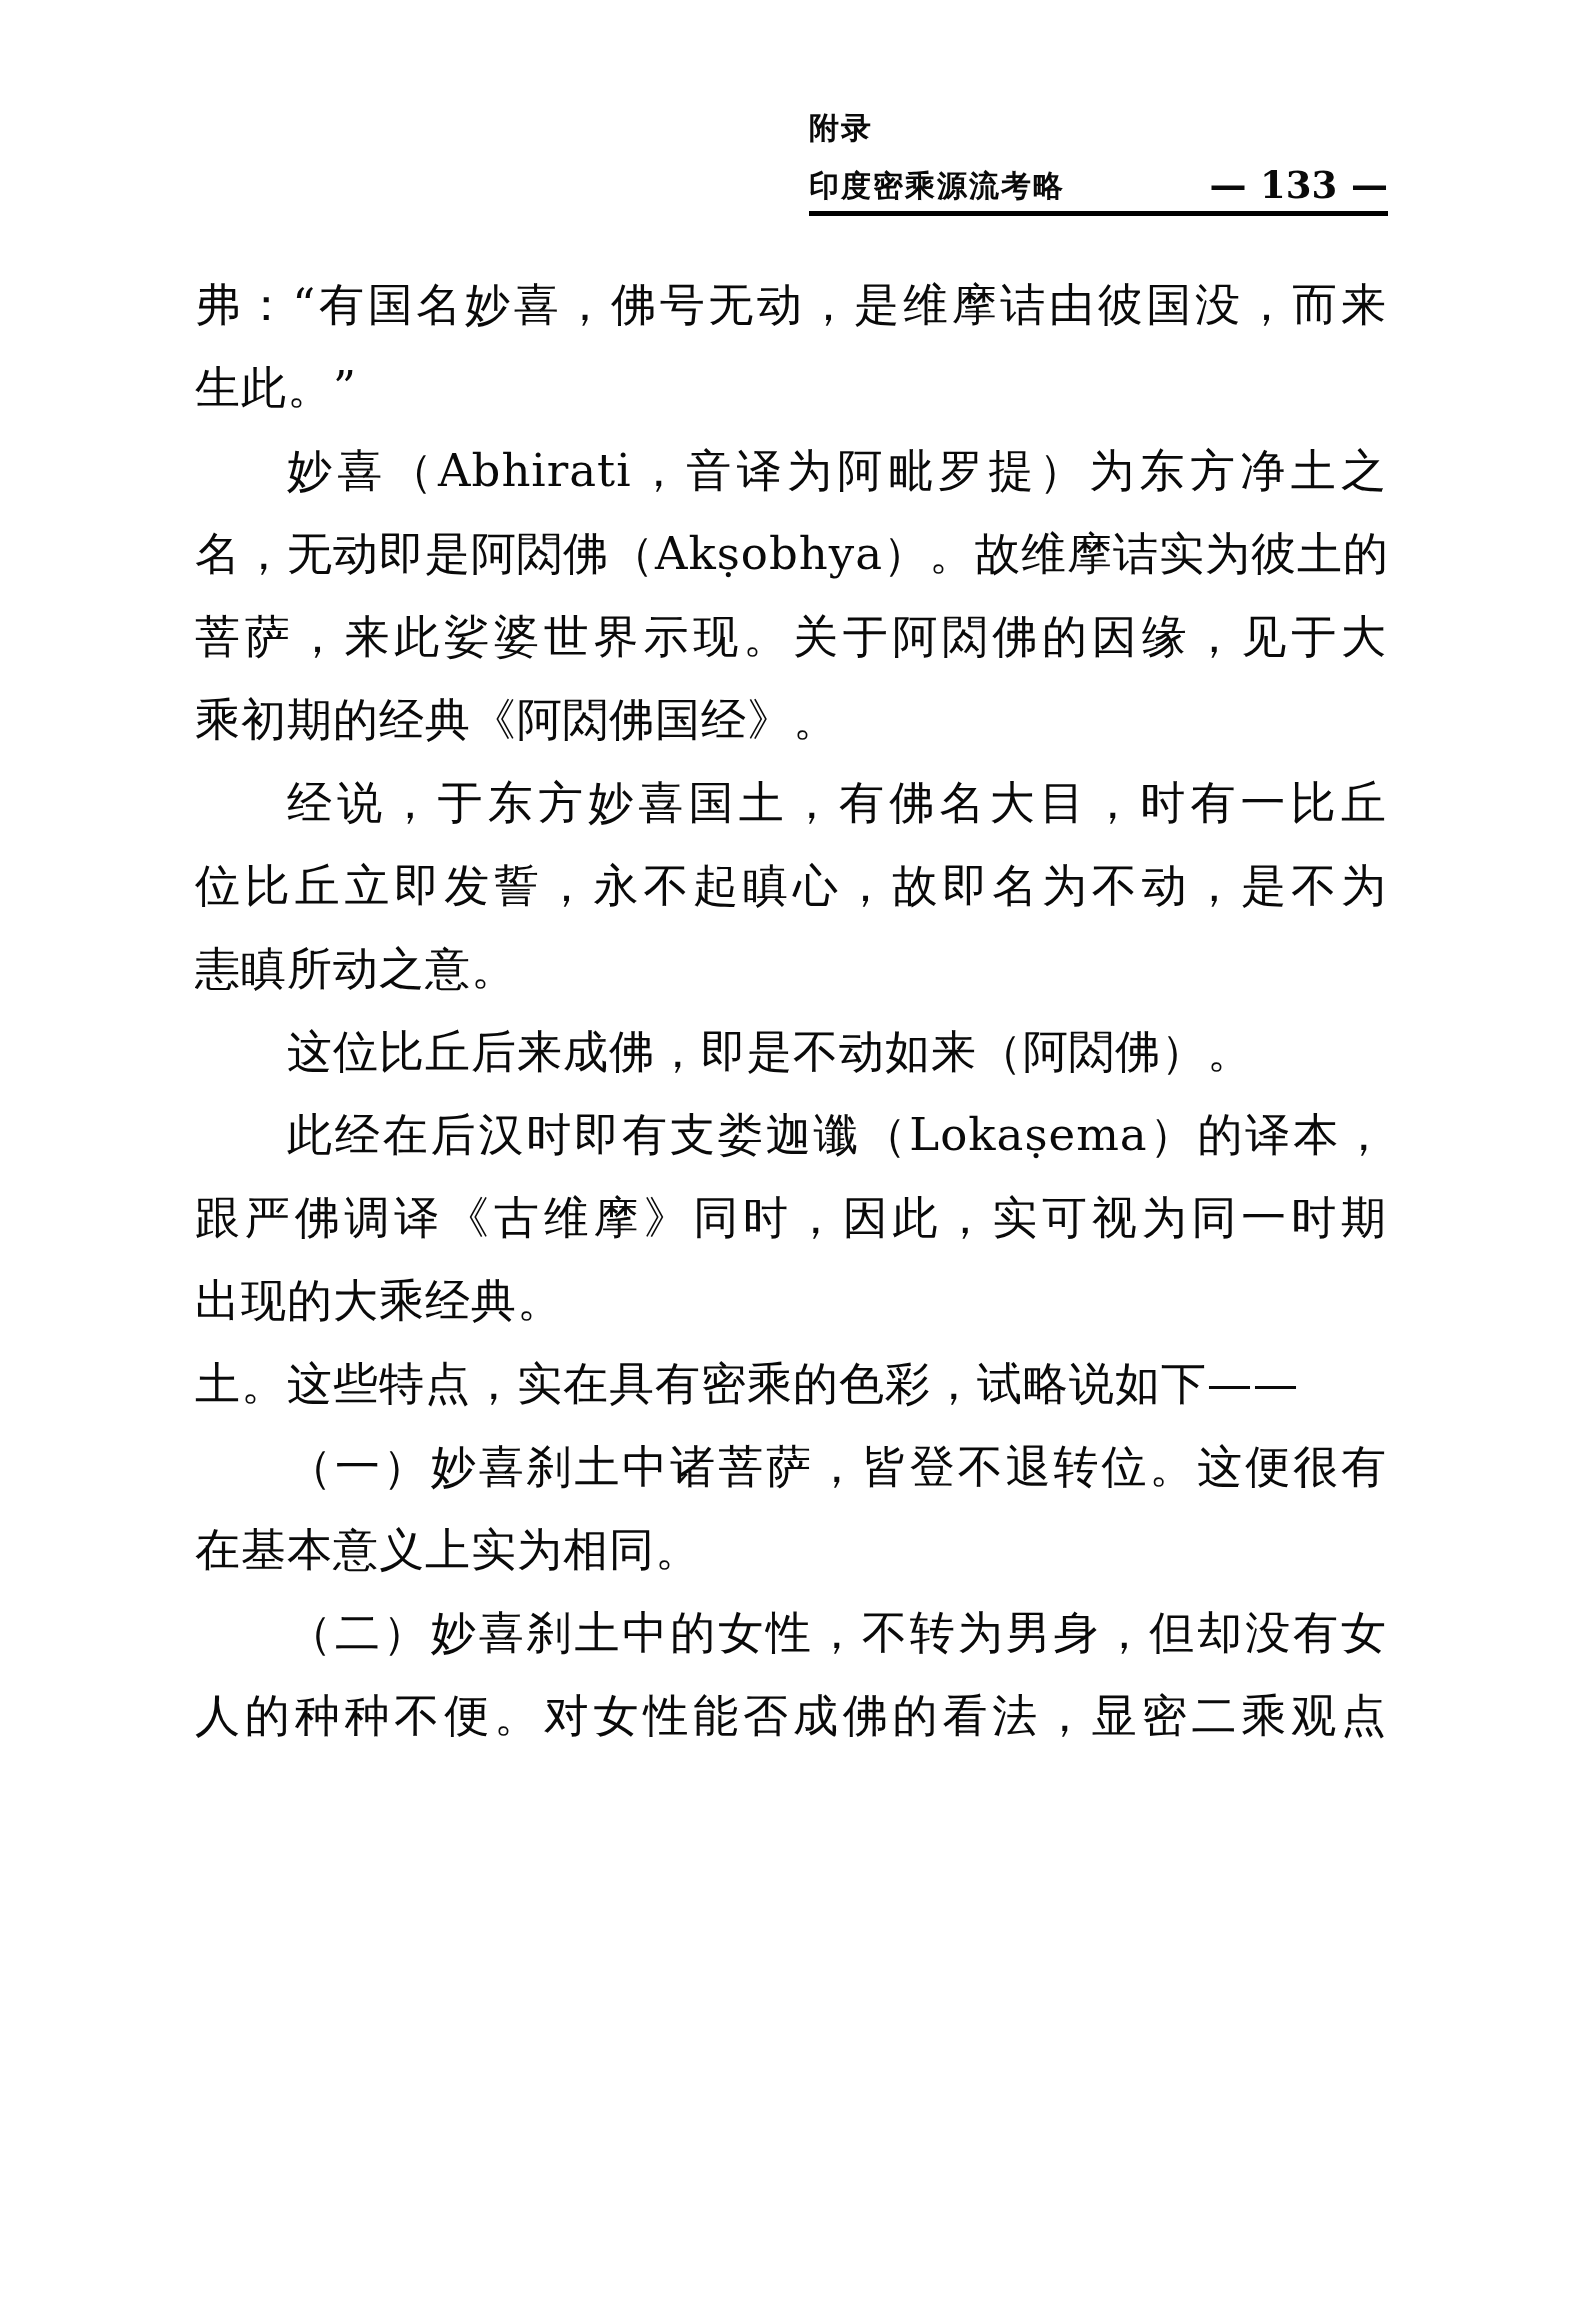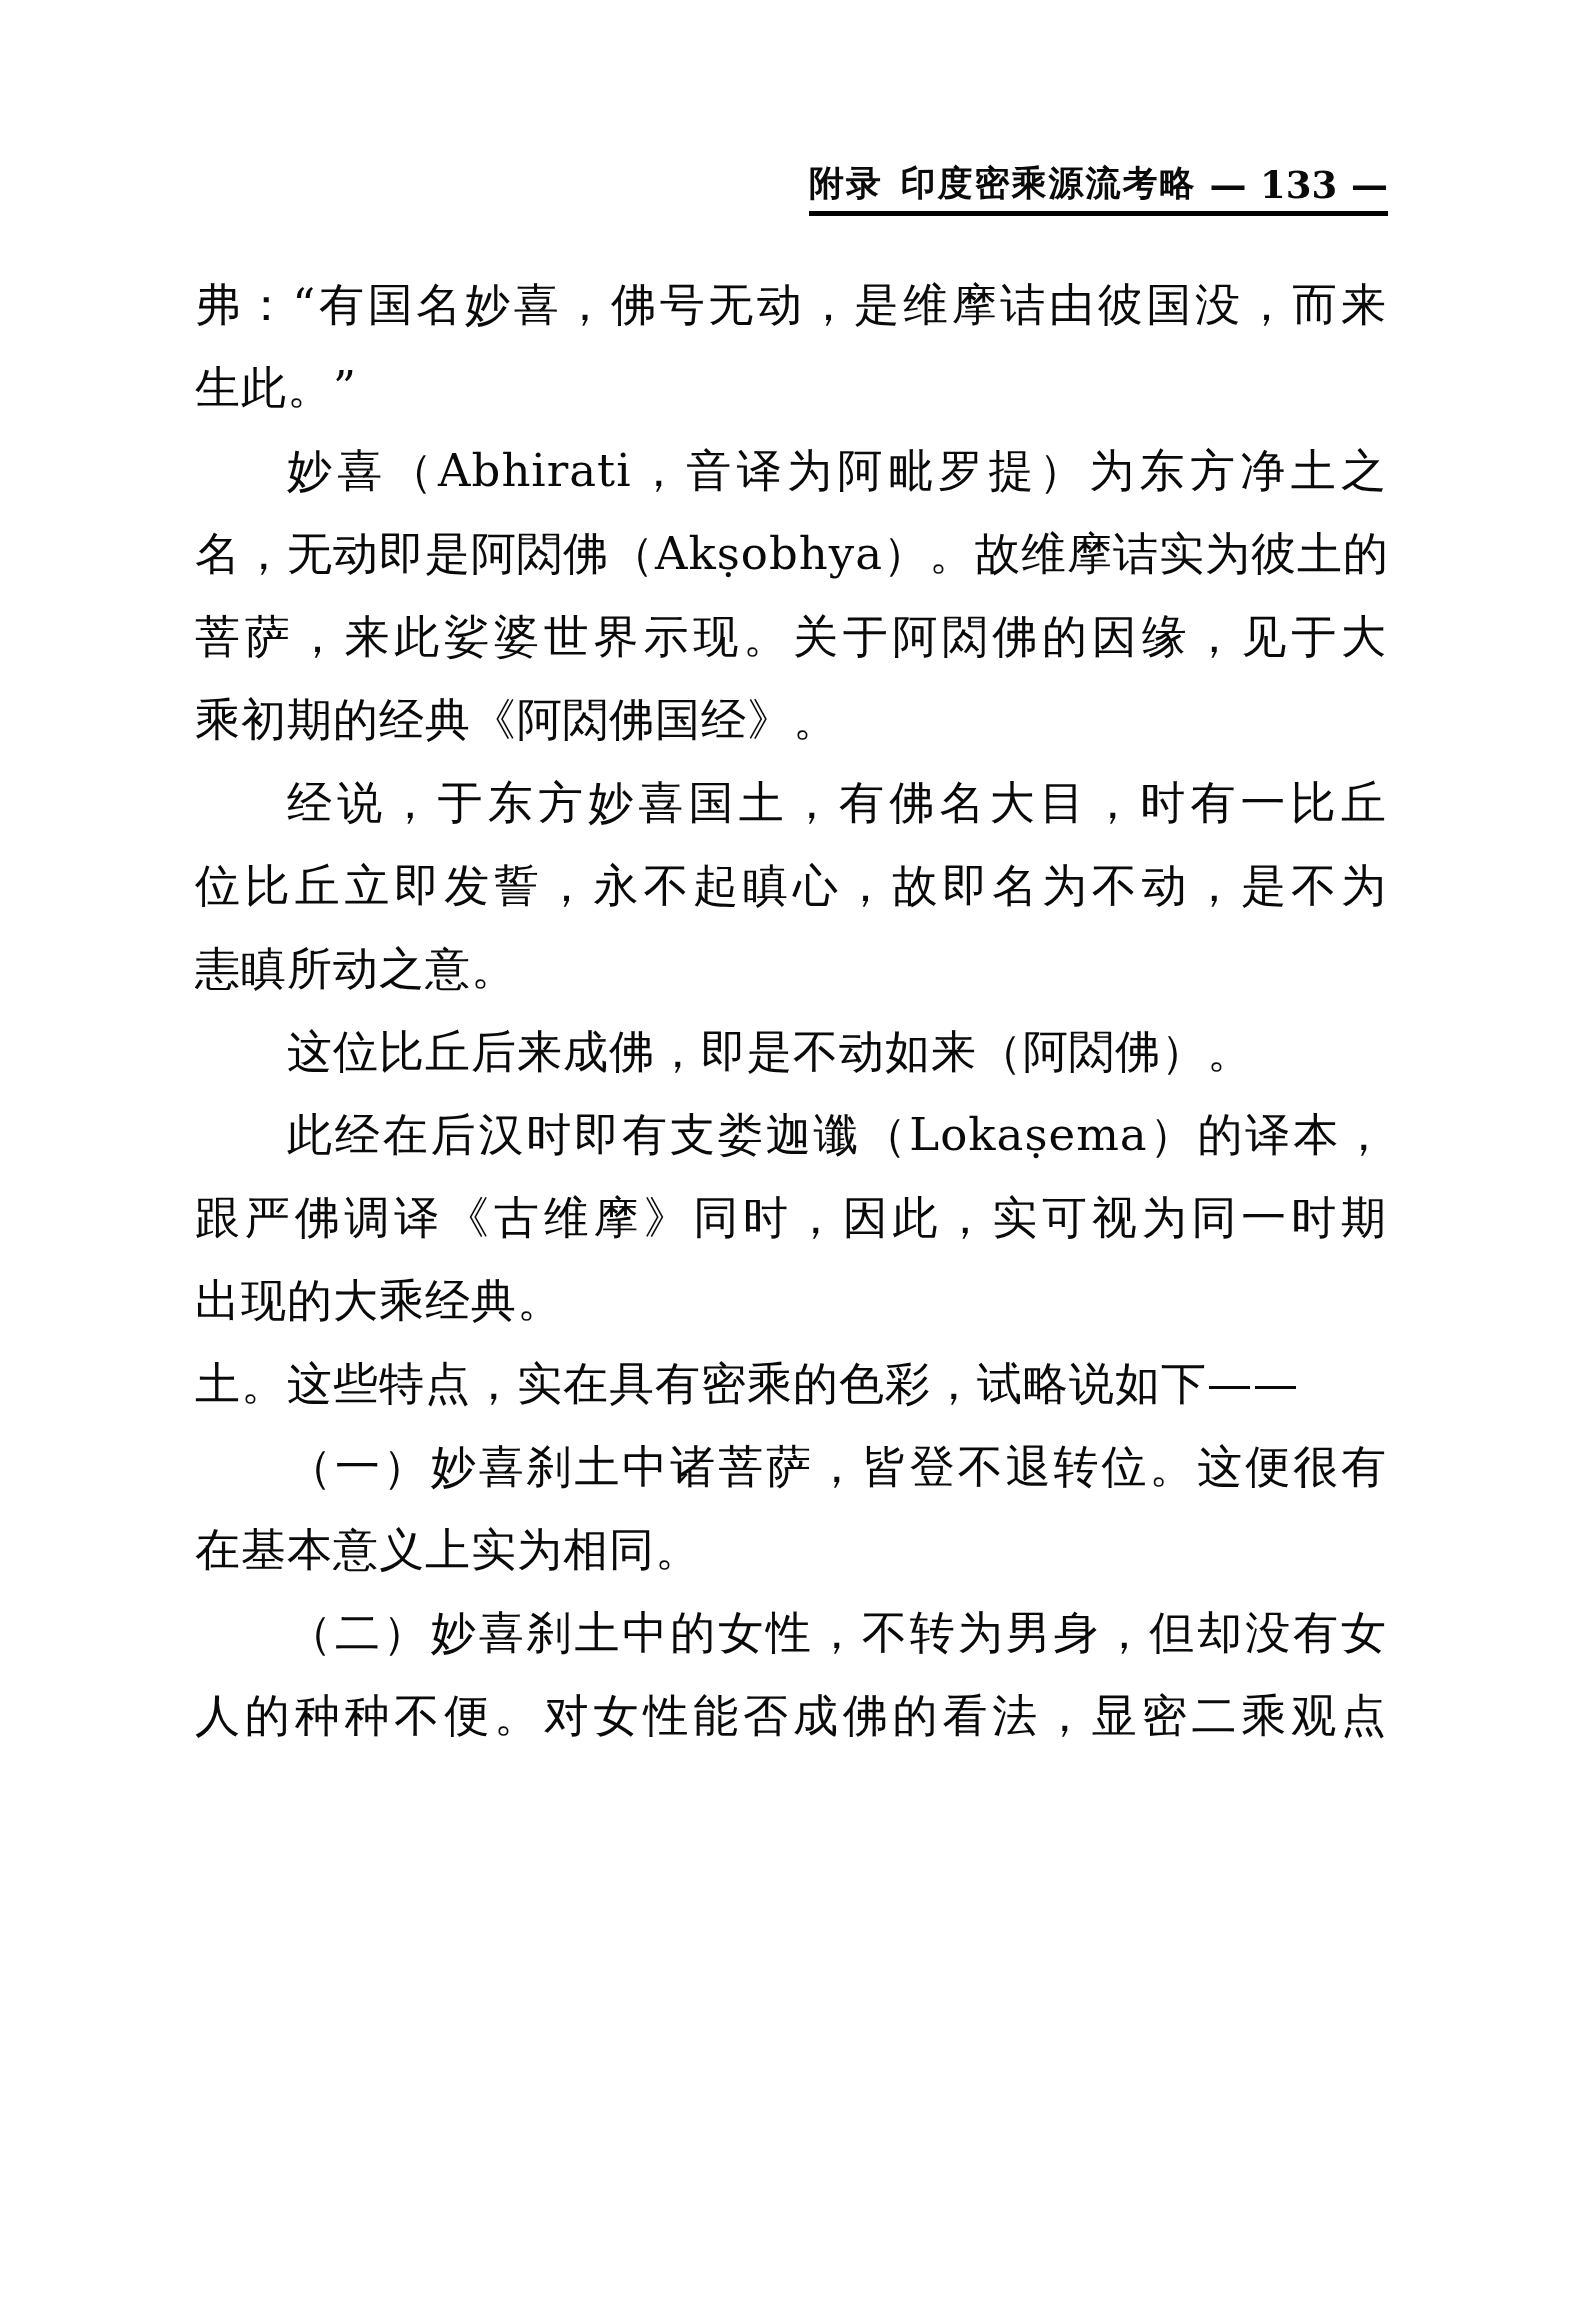--- a/index.html
+++ b/index.html
@@ -26,24 +26,25 @@
     border-bottom: 5.9px solid #000;
     display: flex;
     justify-content: space-between;
     align-items: flex-end;
     padding-bottom: 3.9px;
     box-sizing: border-box;
     font-weight: 700;
     white-space: nowrap;
   }
   .head-title {
-    font-size: 35px;
+    font-size: 30px;
     letter-spacing: 2px;
     display: flex;
     gap: 17.6px;
+    flex-direction: column;
   }
   .head-page {
     font-size: 37px;
     display: flex;
     gap: 13.7px;
     align-items: baseline;
   }
   
   .body-text {
     position: absolute;

